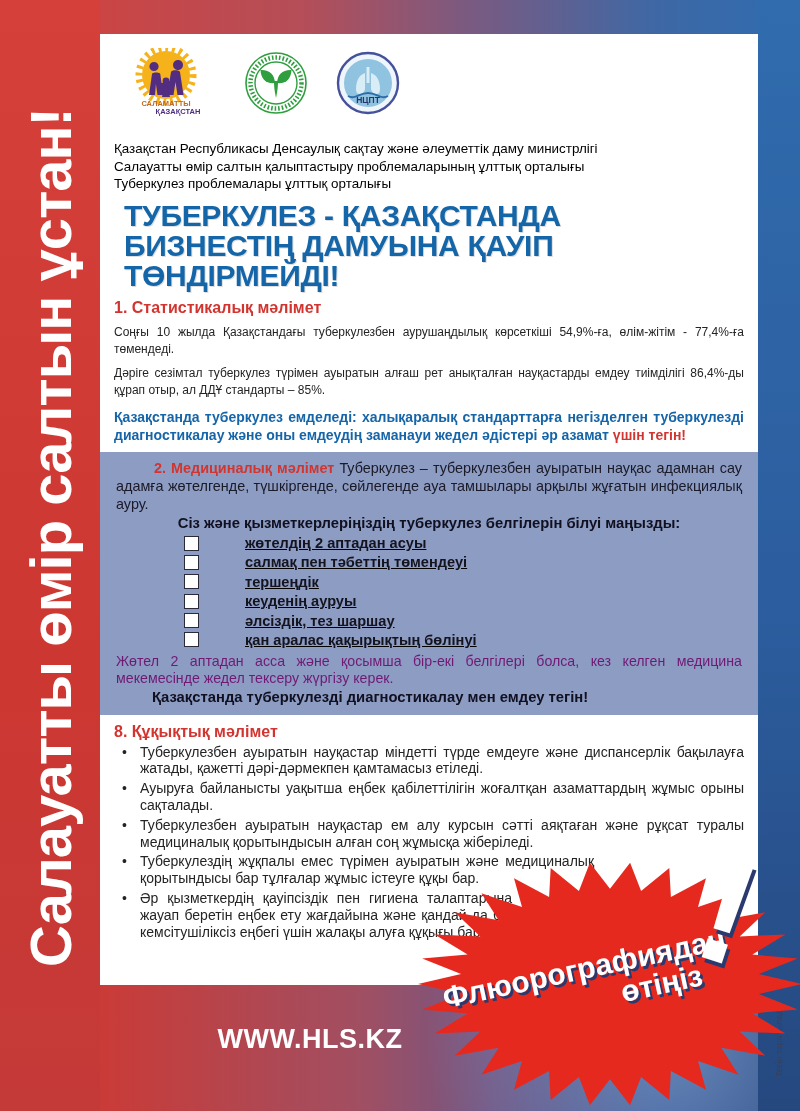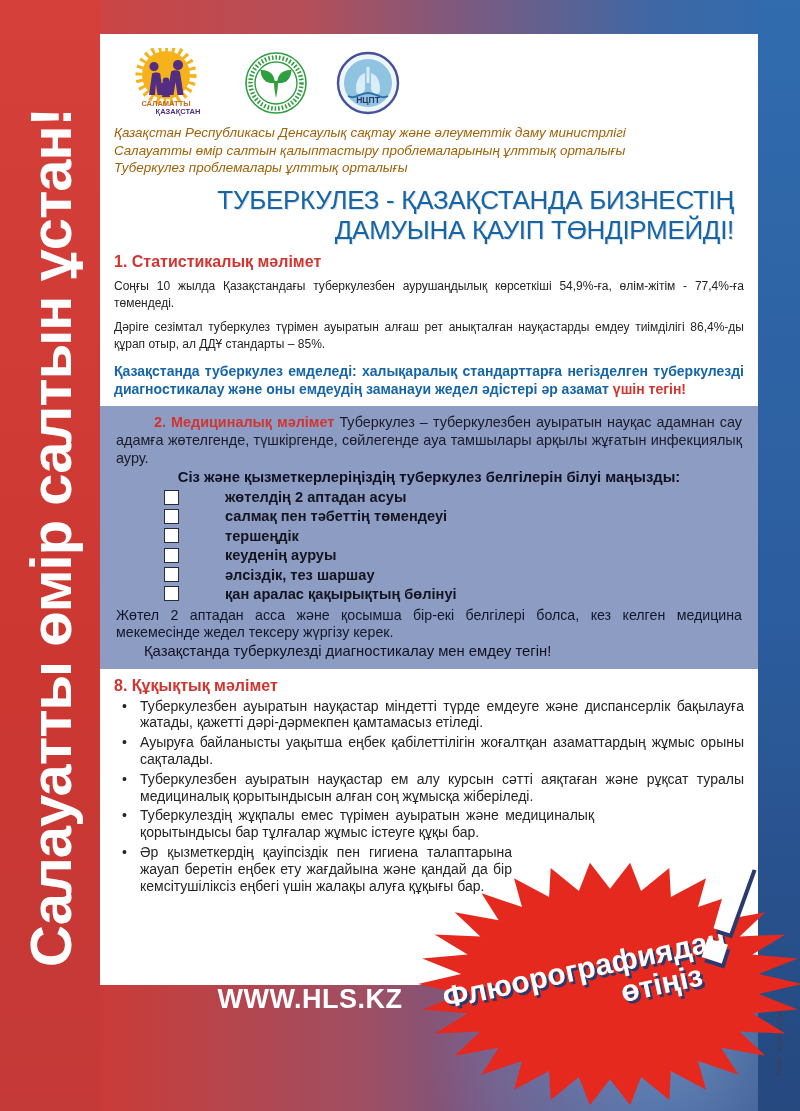--- a/index.html
+++ b/index.html
@@ -28,62 +28,62 @@
   .edge-note { position:absolute; left:758px; top:985px; width:42px; height:110px;
     display:flex; align-items:center; justify-content:center; }
   .edge-note span { transform:rotate(-90deg); white-space:nowrap; font-size:9px; color:#39405a; }
 
   
   .content { position:absolute; left:100px; top:34px; width:658px; height:951px; background:#fff; }
 
   .logos-row { margin:14px 0 0 16px; display:flex; align-items:center; gap:28px; height:70px; }
   .logo { flex:0 0 auto; }
 
-  .org-lines { margin:6px 14px 0 14px; font-size:13.4px; line-height:17.6px; color:#a16207;font-style:italic; }
-
-  .poster-title { margin:8px 24px 0; text-align:right; color:#1566a9; font-size:26px; line-height:30px;
-    font-weight:400; letter-spacing:-0.3px; text-shadow:1px 1px 0 rgba(120,120,120,.25); }
+  .org-lines { margin:22px 14px 0 14px; font-size:13.4px; line-height:17.6px; color:#000000; }
+
+  .poster-title { margin:8px 24px 0; text-align:left; color:#1566a9; font-size:30px; line-height:30px;
+    font-weight:700; letter-spacing:-0.3px; text-shadow:1px 1px 0 rgba(120,120,120,.25); }
 
   .sec-heading { margin:7px 14px 0; color:#d23530; font-size:16px; line-height:19px; font-weight:700; }
   .para { margin:7px 14px 0; font-size:12px; line-height:17.1px; color:#242424; text-align:justify; }
 
   .highlight { margin:10px 14px 0; font-size:14px; line-height:17.6px; font-weight:700;
     text-align:justify; color:#1565a8; }
   .highlight .free-red { color:#d23530; }
 
   
   .medbox { margin-top:8px; background:#8d9cc3; padding:8px 16px; }
   .medbox-intro { font-size:14.4px; line-height:17.8px; color:#1a1a28; text-align:justify; text-indent:38px; }
   .medbox-intro .red-h { color:#d23530; font-weight:700; }
   .symptoms-title { text-align:center; font-weight:700; color:#101020; font-size:14.8px; line-height:18.6px; }
-  .symptom-row { display:flex; align-items:center; margin:2px 0 0 48px; height:17.4px; }
+  .symptom-row { display:flex; align-items:center; margin:2px 0 0 68px; height:17.4px;text-decoration:underline; }
   .checkbox { width:15px; height:15px; background:#fff; border:1.6px solid #2a2a3a; flex:0 0 auto; }
   .symptom-label { margin-left:46px; font-weight:700; color:#14141f; font-size:14.6px; white-space:nowrap; }
-  .mednote { margin-top:4px; font-size:14.2px; line-height:17px; color:#0f172a; text-align:justify; }
-  .mednote-bold { margin:1px 0 1px 28px; font-weight:400; color:#101020; font-size:14.8px; line-height:18px; }
+  .mednote { margin-top:4px; font-size:14.2px; line-height:17px; color:#701a75; text-align:justify; }
+  .mednote-bold { margin:1px 0 1px 36px; font-weight:700; color:#101020; font-size:14.8px; line-height:18px; }
 
   
   .bullets { margin:3px 14px 0; list-style:none; }
   .bullets li { position:relative; padding-left:26px; margin-top:3px; font-size:14px; line-height:16.8px;
     color:#242424; text-align:justify; }
   .bullets li::before { content:"\2022"; position:absolute; left:8px; }
   .bullets li.narrow-1 { margin-right:150px; }
   .bullets li.narrow-2 { margin-right:232px; }
 
   
   .starburst { position:absolute; left:415px; top:858px; width:390px; height:252px; z-index:5; }
   .starburst svg { position:absolute; left:0; top:0; }
   .star-text { position:absolute; left:28px; top:92px; width:310px; transform:rotate(-12deg);
     color:#fff; font-weight:800; font-size:30px; line-height:31px; text-shadow:2px 3px 0 #2b3a6e; }
   .star-text .l2 { display:block; text-align:right; padding-right:52px; }
   .star-bang { position:absolute; left:288px; top:-22px; transform:rotate(18deg); color:#fff;
     font-size:150px; line-height:150px; font-weight:800; text-shadow:4px 4px 0 #2b3a6e; }
 
   
-  .website { position:absolute; left:100px; top:984px; width:420px; text-align:center; color:#fff;
+  .website { position:absolute; left:100px; top:1024px; width:420px; text-align:center; color:#fff;
     font-weight:800; font-size:27px; letter-spacing:.5px; z-index:3; }
 
   .logo-caption { font-weight:700; }
 </style>
 </head>
 <body>
 
 <div class="poster">
 
   <div class="band-top"></div>

